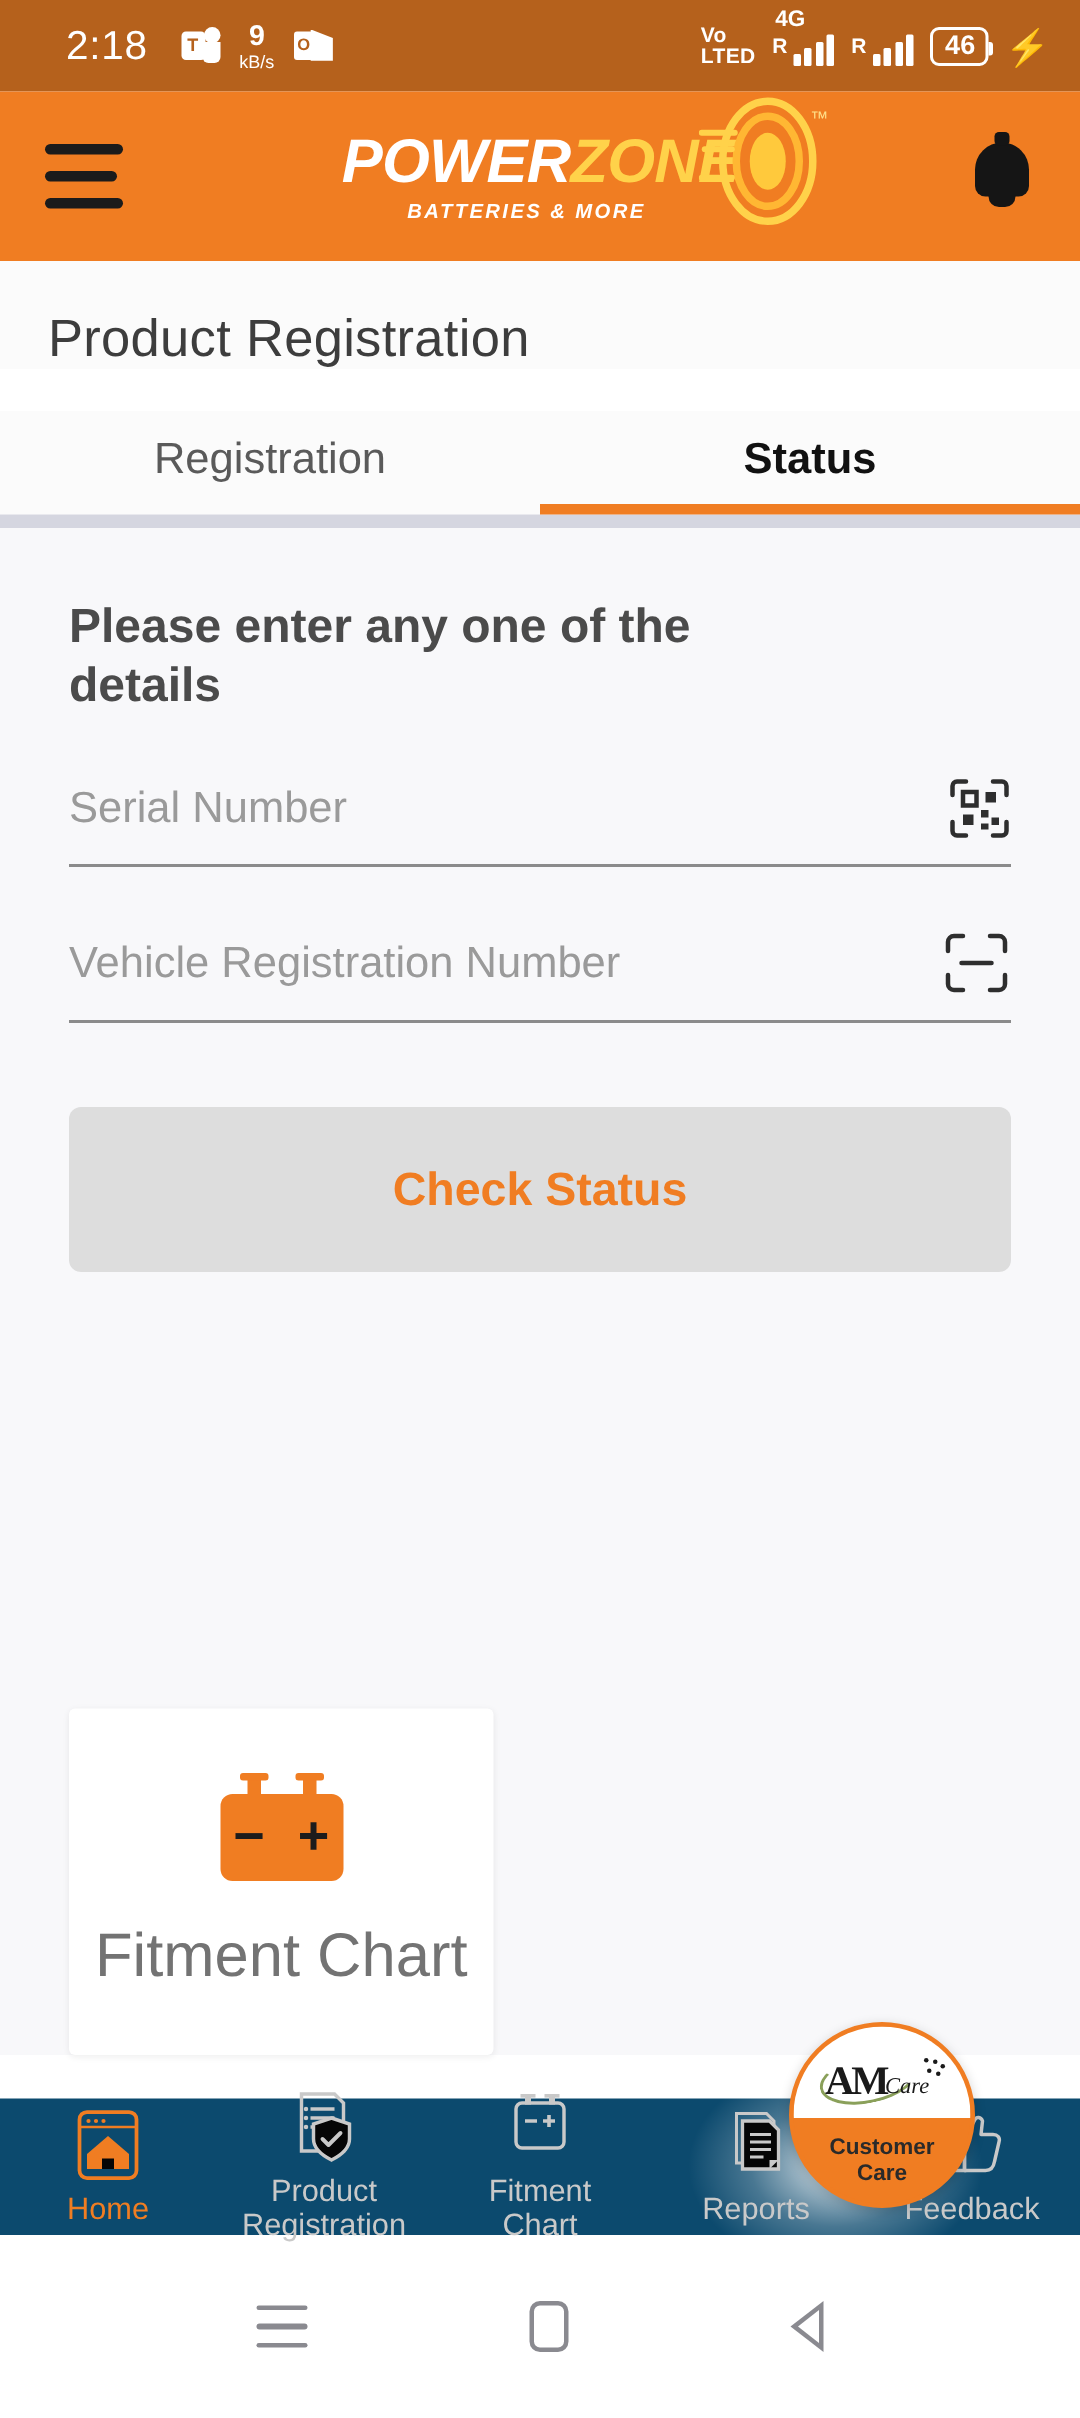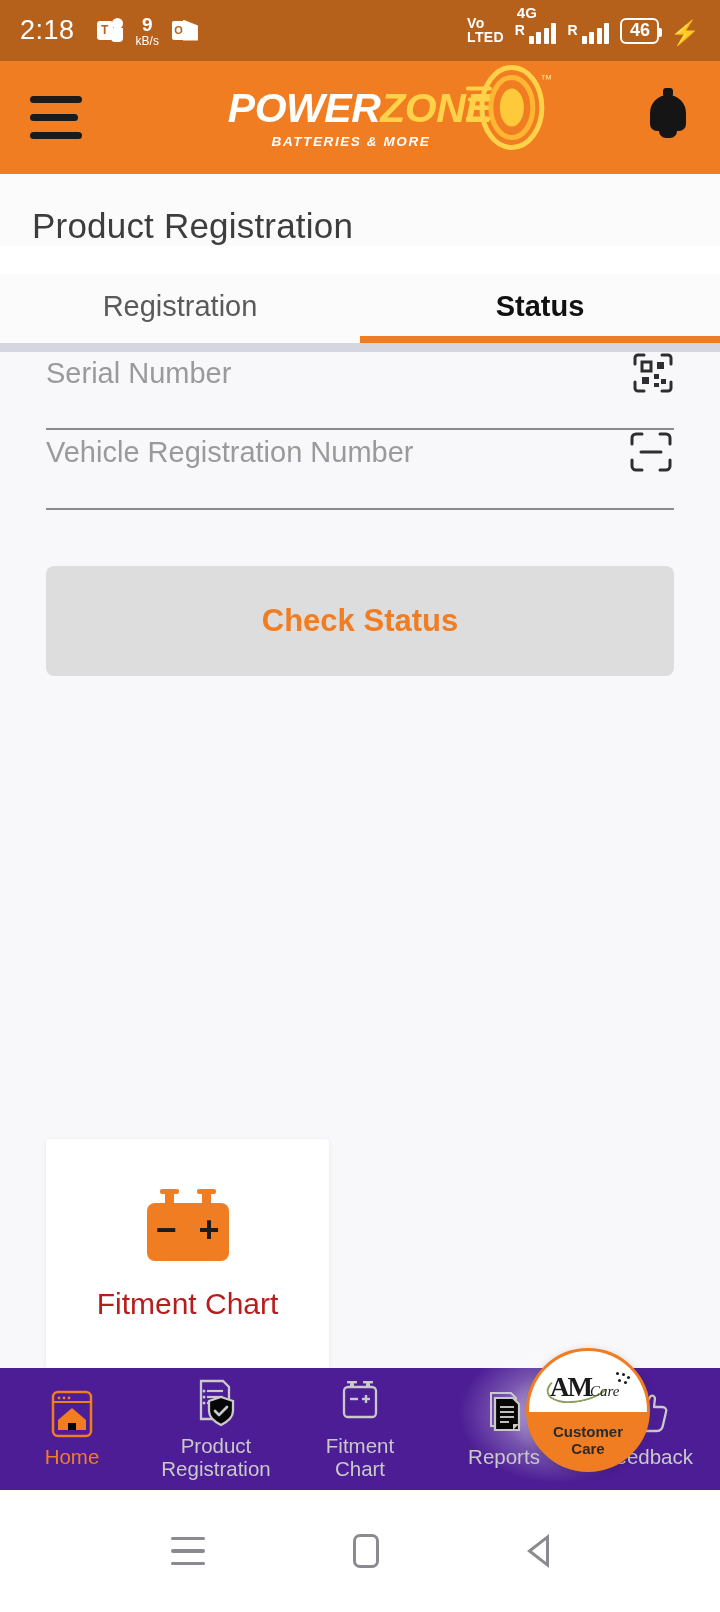--- a/index.html
+++ b/index.html
@@ -9,21 +9,21 @@
     background:#ffffff;
     overflow:hidden;
     position:relative;
   }
 
   
   .statusbar{
     height:61px; width:100%;
     background:#b5611c;
     display:flex; align-items:center;
-    padding:0 20px 0 20px;
+    padding:0 20px 0 44px;
     color:#fff;
   }
   .sb-time{ font-size:27px; letter-spacing:.5px; }
   .sb-left-icons{ display:flex; align-items:center; gap:13px; margin-left:22px; }
   .teams-ic{ width:26px; height:26px; position:relative; }
   .teams-ic .t1{
     position:absolute; left:0; top:3px; width:16px; height:19px;
     background:#fff; border-radius:3px;
   }
   .teams-ic .t1::after{
@@ -139,22 +139,22 @@
   }
   .tabs-divider{ height:9px; background:#d5d6e0; }
 
   
   .content{ background:#f8f8fa; height:1018px; position:relative; padding:0 46px; }
   .form-heading{
     font-size:32px; font-weight:bold; color:#4b4b4b;
     line-height:1.22; padding-top:46px; max-width:520px;
   }
   .field{
-    position:relative; 
-    border-bottom:2px solid #8b8b8b; padding-bottom:34px;
+    position:relative; margin-top:42px;
+    border-bottom:2px solid #8b8b8b; padding-bottom:16px;
     display:flex; align-items:center;
   }
   .field .ph{ font-size:29px; color:#9a9a9a; flex:1; }
   .qr-ic{ width:42px; height:42px; position:relative; }
   .scan-ic{ width:46px; height:44px; position:relative; }
   .btn-check{
     margin-top:56px; height:110px; background:#dddddd; border-radius:8px;
     display:flex; align-items:center; justify-content:center;
     font-size:31px; font-weight:bold; color:#f07d22; cursor:pointer;
   }
@@ -176,21 +176,21 @@
   .batt-ic .term{
     position:absolute; top:0; width:9px; height:16px; background:#f07d22; border-radius:2px;
   }
   .batt-ic .term.l{ left:18px; }
   .batt-ic .term.r{ left:55px; }
   .batt-ic .term::after{
     content:""; position:absolute; left:-5px; top:0; width:19px; height:5px;
     background:#f07d22; border-radius:2px;
   }
   .sym{ color:#1c1c1c; font-size:36px; font-weight:bold; line-height:1; margin-top:-3px; }
-  .fit-label{ font-size:30px; color:#b91c1c; }
+  .fit-label{ font-size:41px; color:#737373; }
 
   
   .care-fab{
     position:absolute; right:70px; bottom:140px; width:124px; height:124px;
     border-radius:50%; overflow:hidden; background:#f07d22;
     border:3px solid #f07d22; cursor:pointer; z-index:6;
     box-shadow:0 2px 8px rgba(0,0,0,.18);
   }
   .care-top{
     height:52%; background:#fff;
@@ -215,22 +215,22 @@
   .care-logo .dots{ position:absolute; right:4px; top:4px; width:14px; height:14px; }
   .care-logo .dots i{ position:absolute; width:3px; height:3px; background:#1a1a1a; border-radius:50%; }
   .care-bot{
     height:48%; display:flex; flex-direction:column; align-items:center;
     justify-content:center; line-height:1.08;
   }
   .care-bot span{ font-size:15px; font-weight:bold; color:#2a2a2a; }
 
   
   .bottomnav{
-    position:absolute; left:0; bottom:122px; width:100%; height:122px;
-    background:#4c1d95; display:flex; align-items:center; z-index:4;
+    position:absolute; left:0; bottom:122px; width:100%; height:91px;
+    background:#0c4a6e; display:flex; align-items:center; z-index:4;
   }
   .glow{
     position:absolute; right:58px; top:-30px; width:210px; height:150px;
     background:radial-gradient(ellipse at center, rgba(255,255,255,.85) 0%, rgba(255,255,255,.25) 38%, rgba(255,255,255,0) 66%);
     pointer-events:none; z-index:1;
   }
   .nav-item{
     flex:1; display:flex; flex-direction:column; align-items:center;
     gap:7px; cursor:pointer; position:relative; z-index:2;
   }
@@ -345,20 +345,21 @@
 <div class="titlebar">
   <div class="page-title">Product Registration</div>
 </div>
 <div class="tabs">
   <div class="tab">Registration</div>
   <div class="tab active">Status</div>
 </div>
 <div class="tabs-divider"></div>
 
 <div class="content">
+  <div class="form-heading">Please enter any one of the details</div>
 
   <div class="field">
     <div class="ph">Serial Number</div>
     <svg class="qr-ic" viewBox="0 0 42 42">
       <path d="M3 12V6a3 3 0 0 1 3-3h6M30 3h6a3 3 0 0 1 3 3v6M39 30v6a3 3 0 0 1-3 3h-6M12 39H6a3 3 0 0 1-3-3v-6" fill="none" stroke="#2e2e2e" stroke-width="3" stroke-linecap="round"></path>
       <rect x="10" y="10" width="9" height="9" fill="none" stroke="#2e2e2e" stroke-width="3"></rect>
       <rect x="25" y="10" width="7" height="7" fill="#2e2e2e"></rect>
       <rect x="10" y="25" width="7" height="7" fill="#2e2e2e"></rect>
       <rect x="22" y="22" width="5" height="5" fill="#2e2e2e"></rect>
       <rect x="29" y="27" width="5" height="5" fill="#2e2e2e"></rect>

